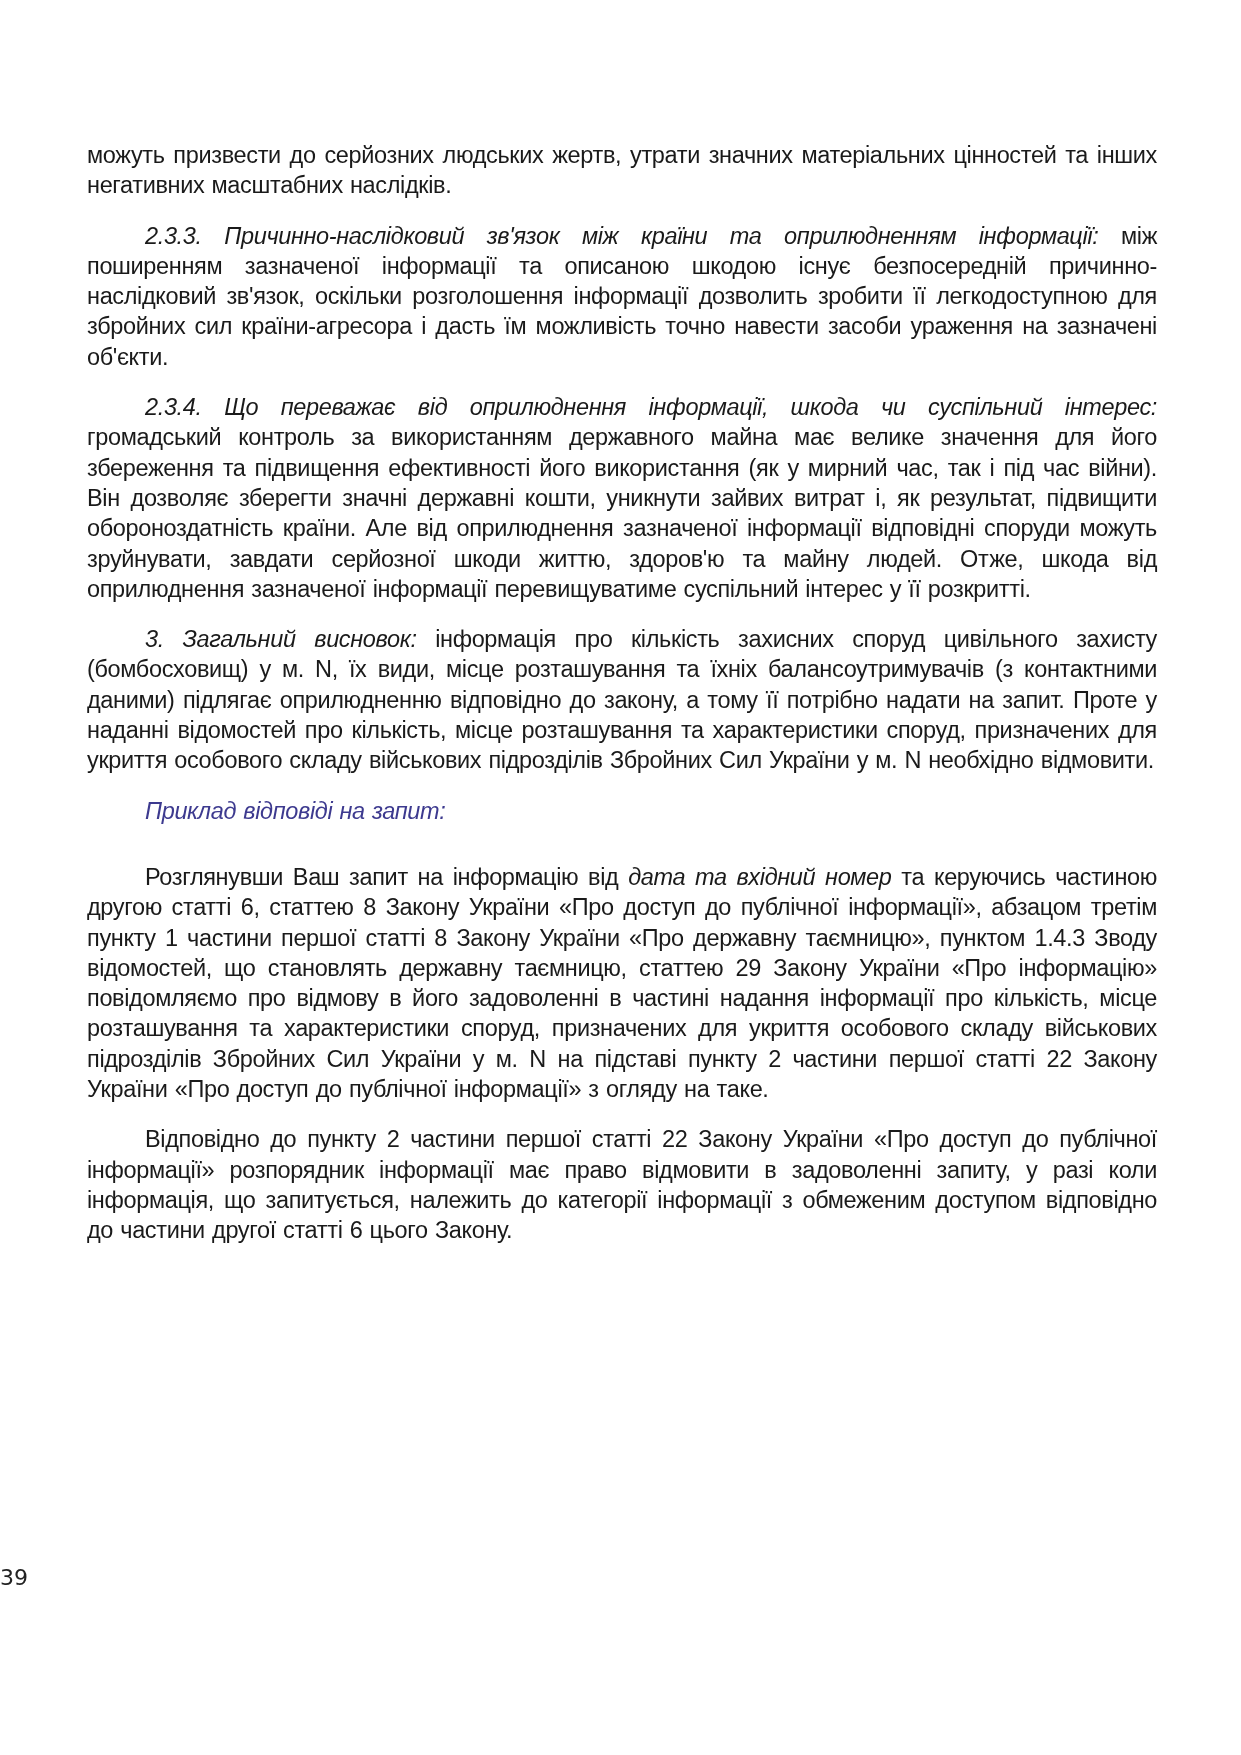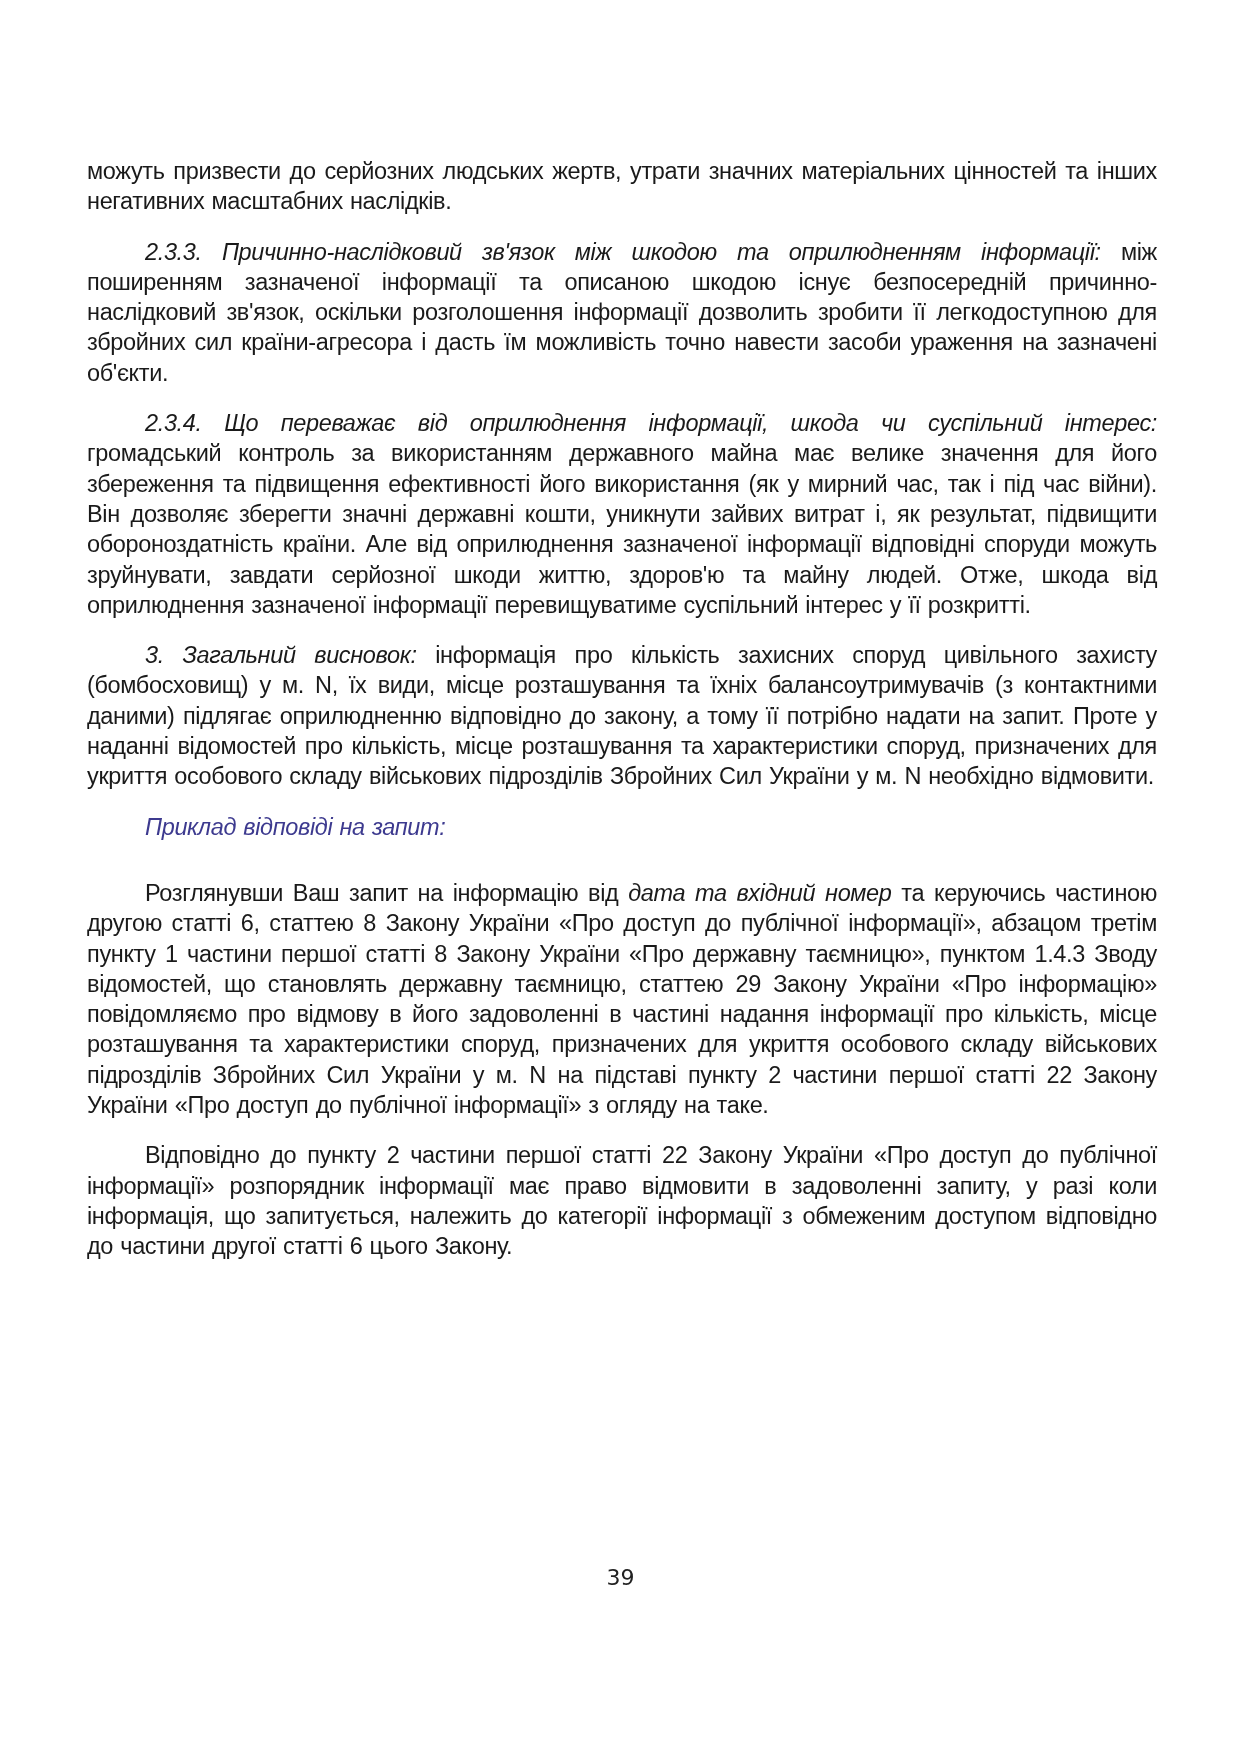--- a/index.html
+++ b/index.html
@@ -19,58 +19,58 @@
       top: 140px;
       width: 1070px;
       font-family: "Liberation Sans", sans-serif;
       font-size: 23.5px;
       line-height: 30.3px;
       color: #1a1a1a;
       letter-spacing: -0.35px;
       word-spacing: 1px;
     }
     .para {
-      margin: 16px 0 20px 0;
+      margin: 0 0 20px 0;
       text-align: justify;
       text-indent: 0;
     }
     .para.indent {
       text-indent: 58px;
     }
     .para .it {
       font-style: italic;
     }
     .subhead {
       margin: 0 0 36px 0;
       text-indent: 58px;
       font-style: italic;
       color: #3d3a8f;
     }
     .page-number {
       position: absolute;
       left: 0;
       top: 1565px;
       width: 1241px;
-      text-align: center;
+      text-align: left;
       font-family: "DejaVu Sans", sans-serif;
       font-size: 22px;
       color: #222;
     }
   </style>
 </head>
 <body>
 
 <div class="page">
 
   <p class="para">
     <span class="it"></span><span>можуть призвести до серйозних людських жертв, утрати значних матеріальних цінностей та інших негативних масштабних наслідків.</span>
   </p>
 
   <p class="para indent">
-    <span class="it">2.3.3. Причинно-наслідковий зв'язок між шкодою та оприлюдненням інформації:</span><span> між поширенням зазначеної інформації та описаною шкодою існує безпосередній причинно-наслідковий зв'язок, оскільки розголошення інформації дозволить зробити її легкодоступною для збройних сил країни-агресора і дасть їм можливість точно навести засоби ураження на зазначені об'єкти.</span>
+    <span class="it">2.3.3. Причинно-наслідковий зв'язок між країни та оприлюдненням інформації:</span><span> між поширенням зазначеної інформації та описаною шкодою існує безпосередній причинно-наслідковий зв'язок, оскільки розголошення інформації дозволить зробити її легкодоступною для збройних сил країни-агресора і дасть їм можливість точно навести засоби ураження на зазначені об'єкти.</span>
   </p>
 
   <p class="para indent">
     <span class="it">2.3.4. Що переважає від оприлюднення інформації, шкода чи суспільний інтерес:</span><span> громадський контроль за використанням державного майна має велике значення для його збереження та підвищення ефективності його використання (як у мирний час, так і під час війни). Він дозволяє зберегти значні державні кошти, уникнути зайвих витрат і, як результат, підвищити обороноздатність країни. Але від оприлюднення зазначеної інформації відповідні споруди можуть зруйнувати, завдати серйозної шкоди життю, здоров'ю та майну людей. Отже, шкода від оприлюднення зазначеної інформації перевищуватиме суспільний інтерес у її розкритті.</span>
   </p>
 
 
   <p class="para indent">
     <span class="it">3. Загальний висновок:</span><span> інформація про кількість захисних споруд цивільного захисту (бомбосховищ) у м. N, їх види, місце розташування та їхніх балансоутримувачів (з контактними даними) підлягає оприлюдненню відповідно до закону, а тому її потрібно надати на запит. Проте у наданні відомостей про кількість, місце розташування та характеристики споруд, призначених для укриття особового складу військових підрозділів Збройних Сил України у м. N необхідно відмовити.</span>
   </p>

